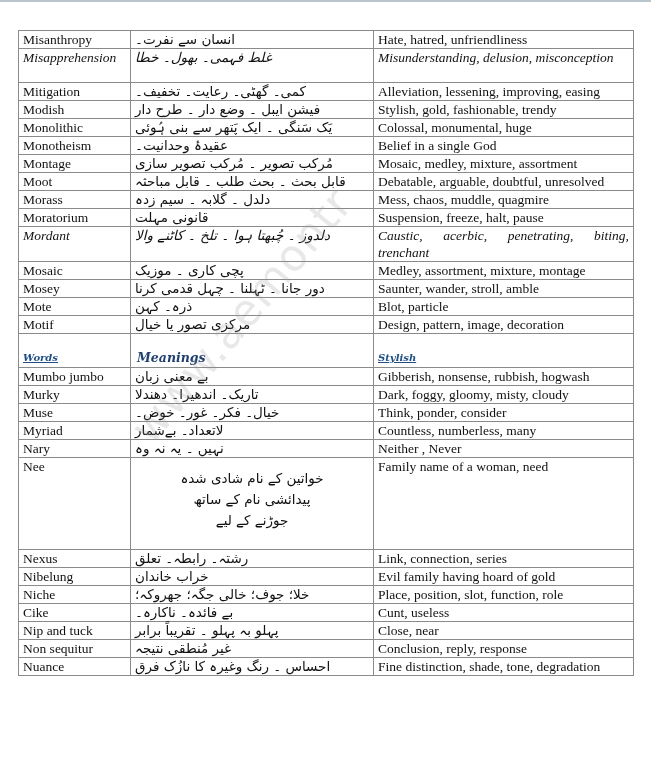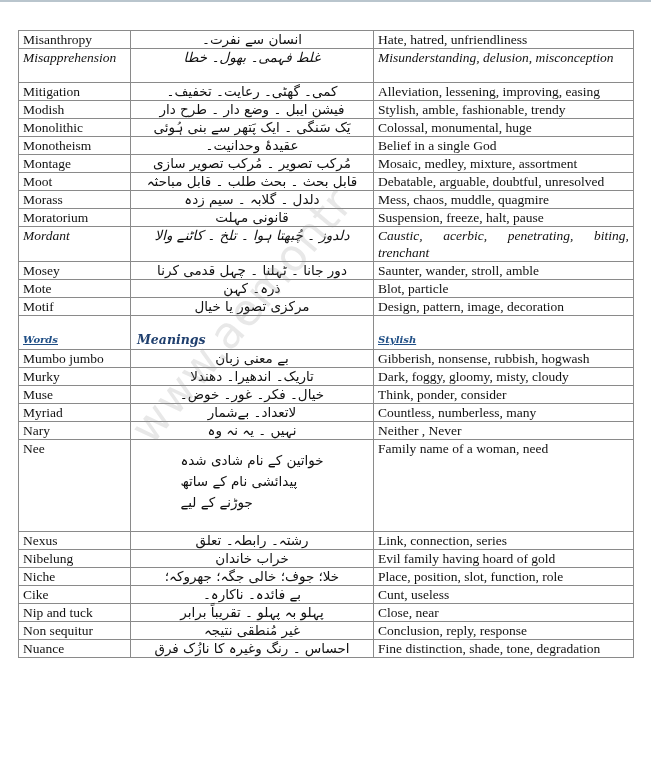--- a/index.html
+++ b/index.html
@@ -14,25 +14,25 @@
   }
   table.vocab td {
     border: 1px solid #8a8a8a; padding: 0 4px; vertical-align: top;
     font-size: 13.5px; line-height: 17px; height: 17px;
   }
   col.c1 { width: 112px; }
   col.c2 { width: 243px; }
   col.c3 { width: 260px; }
   td.word { font-family: "Liberation Serif", serif; white-space: nowrap; }
   td.urdu {
-    direction: rtl; text-align: center; font-family: "DejaVu Sans", sans-serif;
+    direction: rtl; text-align: left; font-family: "DejaVu Sans", sans-serif;
     font-size: 13px; line-height: 17px;
   }
   td.urdu.multi { text-align: center; padding-top: 10px; }
-  td.urdu.multi span { display: inline-block; text-align: left; line-height: 21px; }
+  td.urdu.multi span { display: inline-block; text-align: center; line-height: 21px; }
   td.syn { font-family: "Liberation Serif", serif; }
   td.syn.justify { text-align: justify; text-align-last: left; margin-top: 40px; }
   tr.tall2 td { height: 33px; font-style: italic; }
   tr.nee td { height: 81px; }
   tr.header td { height: 32px; vertical-align: bottom; padding-bottom: 1px; border-left-color: #8a8a8a; }
   .hdr-word, .hdr-syn {
     font-family: "DejaVu Serif", serif; font-weight: bold; font-style: italic;
     text-decoration: underline; color: #1f4e85; font-size: 10px;
   }
   .hdr-mean {
@@ -69,21 +69,21 @@
           <td class="syn justify">Misunderstanding, delusion, misconception</td>
         </tr>
       <tr>
           <td class="word">Mitigation</td>
           <td class="urdu">کمی۔ گھٹی۔ رعایت۔ تخفیف۔</td>
           <td class="syn">Alleviation, lessening, improving, easing</td>
         </tr>
       <tr>
           <td class="word">Modish</td>
           <td class="urdu">فیشن ایبل ۔ وضع دار ۔ طرح دار</td>
-          <td class="syn">Stylish, amble, fashionable, trendy</td>
+          <td class="syn">Stylish, gold, fashionable, trendy</td>
         </tr>
       <tr>
           <td class="word">Monolithic</td>
           <td class="urdu">یَک سَنگی ۔ ایک پَتھر سے بنی ہُوئی</td>
           <td class="syn">Colossal, monumental, huge</td>
         </tr>
       <tr>
           <td class="word">Monotheism</td>
           <td class="urdu">عقیدۂ وحدانیت۔</td>
           <td class="syn">Belief in a single God</td>
@@ -105,20 +105,25 @@
         </tr>
       <tr>
           <td class="word">Moratorium</td>
           <td class="urdu">قانونی مہلت</td>
           <td class="syn">Suspension, freeze, halt, pause</td>
         </tr>
       <tr class="tall2">
           <td class="word">Mordant</td>
           <td class="urdu">دلدوز ۔ چُبھتا ہوا ۔ تلخ ۔ کاٹنے والا</td>
           <td class="syn justify">Caustic, acerbic, penetrating, biting, trenchant</td>
+        </tr>
+      <tr>
+          <td class="word">Mosaic</td>
+          <td class="urdu">پچی کاری ۔ موزیک</td>
+          <td class="syn">Medley, assortment, mixture, montage</td>
         </tr>
       <tr>
           <td class="word">Mosey</td>
           <td class="urdu">دور جانا ۔ ٹہلنا ۔ چہل قدمی کرنا</td>
           <td class="syn">Saunter, wander, stroll, amble</td>
         </tr>
       <tr>
           <td class="word">Mote</td>
           <td class="urdu">ذرہ۔ کہن</td>
           <td class="syn">Blot, particle</td>

